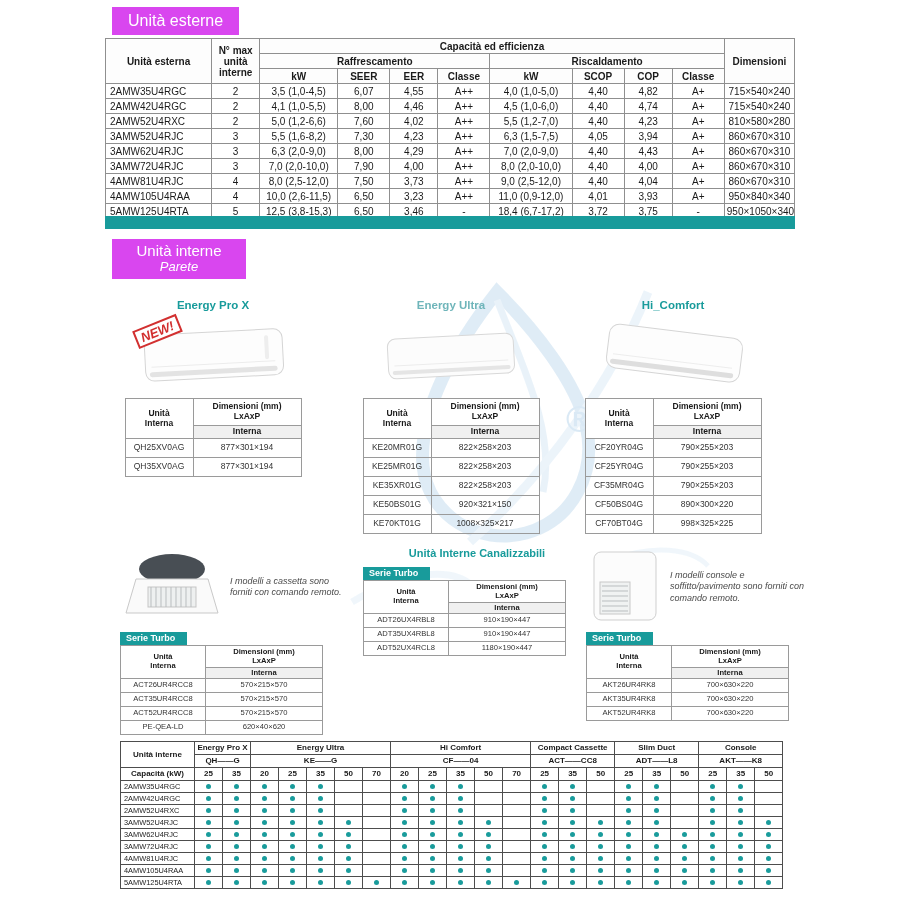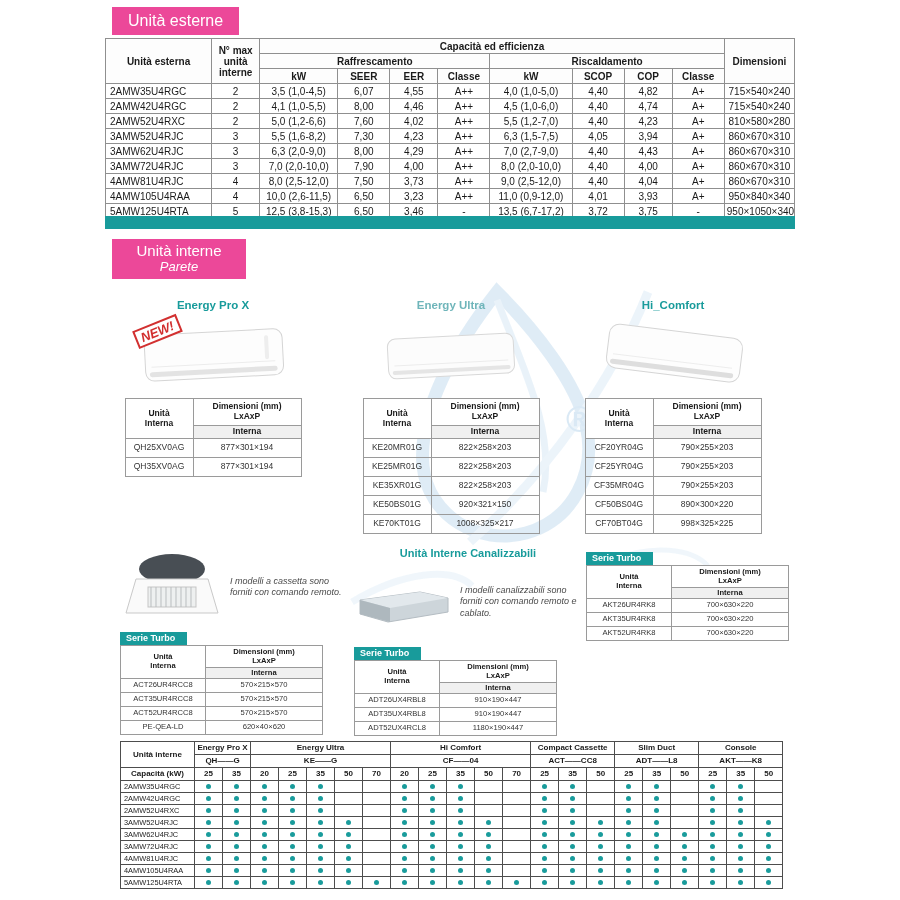--- a/index.html
+++ b/index.html
@@ -1,20 +1,20 @@
 <!DOCTYPE html>
 <html><head>
 <meta charset="utf-8">
 <style>
   html,body{margin:0;padding:0;}
   body{width:900px;height:900px;position:relative;background:#fff;
        font-family:"Liberation Sans",sans-serif;color:#1a1a1a;overflow:hidden;}
   #watermark{position:absolute;left:0;top:0;z-index:0;}
   .layer{position:absolute;z-index:1;}
-  .teal-box{background:#ec4899;color:#fff;}
+  .teal-box{background:#d946ef;color:#fff;}
 
   
   #ext-title{left:112px;top:7px;padding:5px 16px;font-size:16px;}
   #int-title{left:112px;top:239px;width:134px;text-align:center;padding:3px 0 5px 0;}
   #int-title .t1{font-size:15px;}
   #int-title .t2{font-size:13px;font-style:italic;}
 
   
   #ext-table{left:105px;top:38px;}
   table{border-collapse:collapse;table-layout:fixed;}
@@ -38,21 +38,21 @@
          box-shadow:0 0 0 1px #fff inset;}
   .dimtab{width:176px;font-size:8.5px;margin:0 auto;}
   .dimtab th,.dimtab td{border:1px solid #9a9a9a;text-align:center;padding:0 2px;line-height:1.15;}
   .dimtab .hrow1 th{height:26px;font-weight:bold;background:#fff;}
   .dimtab .hrow2 th{height:12px;font-weight:bold;background:#f0f0f0;}
   .dimtab td{height:18px;color:#333;}
 
   
   .sec{width:228px;}
   #sec0{left:120px;top:547px;}
-  #sec1{left:354px;top:547px;}
+  #sec1{left:363px;top:547px;}
   #sec2{left:586px;top:547px;}
   .stitle{text-align:center;font-weight:bold;font-size:11px;color:#189b9b;height:15px;}
   .sfig{height:80px;display:flex;align-items:center;gap:6px;}
   .snote{font-size:9px;font-style:italic;color:#4a4a4a;line-height:1.25;flex:1;}
   .stag{display:inline-block;background:#189b9b;color:#fff;font-weight:bold;
         font-size:9px;padding:1px 12px 2px 6px;}
   .serietab{width:202px;font-size:7.6px;}
   .serietab th,.serietab td{border:1px solid #9a9a9a;text-align:center;padding:0 2px;line-height:1.15;}
   .serietab .hrow1 th{height:21px;font-weight:bold;background:#fff;}
   .serietab .hrow2 th{height:10px;font-weight:bold;background:#f0f0f0;}
@@ -174,21 +174,21 @@
           <td class="">A+</td>
           <td class="">860×670×310</td>
         </tr>
         <tr>
           <td class="ta-l">3AMW62U4RJC</td>
           <td class="">3</td>
           <td class="">6,3 (2,0-9,0)</td>
           <td class="">8,00</td>
           <td class="">4,29</td>
           <td class="">A++</td>
-          <td class="">7,0 (2,7-9,0)</td>
+          <td class="">7,0 (2,0-9,0)</td>
           <td class="">4,40</td>
           <td class="">4,43</td>
           <td class="">A+</td>
           <td class="">860×670×310</td>
         </tr>
         <tr>
           <td class="ta-l">3AMW72U4RJC</td>
           <td class="">3</td>
           <td class="">7,0 (2,0-10,0)</td>
           <td class="">7,90</td>
@@ -226,21 +226,21 @@
           <td class="">A+</td>
           <td class="">950×840×340</td>
         </tr>
         <tr>
           <td class="ta-l">5AMW125U4RTA</td>
           <td class="">5</td>
           <td class="">12,5 (3,8-15,3)</td>
           <td class="">6,50</td>
           <td class="">3,46</td>
           <td class="">-</td>
-          <td class="">13,5 (6,7-17,2)</td>
+          <td class="">18,4 (6,7-17,2)</td>
           <td class="">3,72</td>
           <td class="">3,75</td>
           <td class="">-</td>
           <td class="">950×1050×340</td>
         </tr>
       </tbody>
   </table>
 </div>
 <div id="teal-bar" class="layer"></div>
 
@@ -432,28 +432,20 @@
         <tr>
           <td>PE-QEA-LD</td>
           <td>620×40×620</td>
         </tr>
       </tbody>
     </table>
 </div>
 
 <div id="sec1" class="layer sec">
   <div class="stitle">Unità Interne Canalizzabili</div>
-  <div class="sfig">
-    <svg width="100" height="60" viewBox="0 0 100 60">
-      <path d="M6,28 L66,20 L94,26 L94,40 L34,50 L6,42 Z" fill="#cdd5da" stroke="#b4bcc2"></path>
-      <path d="M6,28 L66,20 L94,26 L36,36 Z" fill="#e2e8ec"></path>
-      <path d="M6,28 L36,36 L36,50 L6,42 Z" fill="#aeb8be"></path>
-    </svg>
-    <div class="snote">I modelli canalizzabili sono forniti con comando remoto e cablato.</div>
-  </div>
   <div class="stag">Serie Turbo</div>
   <table class="serietab">
       <colgroup>
         <col style="width:85px">
         <col style="width:117px">
       </colgroup>
       <tbody>
         <tr class="hrow1">
           <th rowspan="2">Unità<br>Interna</th>
           <th>Dimensioni (mm)<br>LxAxP</th>
@@ -471,20 +463,35 @@
         </tr>
         <tr>
           <td>ADT52UX4RCL8</td>
           <td>1180×190×447</td>
         </tr>
       </tbody>
     </table>
 </div>
 
 <div id="sec2" class="layer sec">
+  <div class="sfig">
+    <svg width="78" height="78" viewBox="0 0 78 78">
+      <rect x="8" y="4" width="62" height="68" rx="7" fill="#fcfcfc" stroke="#cfcfcf"></rect>
+      <rect x="14" y="34" width="30" height="32" fill="#f0f2f2" stroke="#c8c8c8"></rect>
+      <g stroke="#b9bdbf">
+          <line x1="16" y1="38" x2="42" y2="38"></line>
+          <line x1="16" y1="43" x2="42" y2="43"></line>
+          <line x1="16" y1="48" x2="42" y2="48"></line>
+          <line x1="16" y1="53" x2="42" y2="53"></line>
+          <line x1="16" y1="58" x2="42" y2="58"></line>
+          <line x1="16" y1="63" x2="42" y2="63"></line>
+        </g>
+    </svg>
+    <div class="snote">I modelli console e soffitto/pavimento sono forniti con comando remoto.</div>
+  </div>
   <div class="stag">Serie Turbo</div>
   <table class="serietab">
       <colgroup>
         <col style="width:85px">
         <col style="width:117px">
       </colgroup>
       <tbody>
         <tr class="hrow1">
           <th rowspan="2">Unità<br>Interna</th>
           <th>Dimensioni (mm)<br>LxAxP</th>

